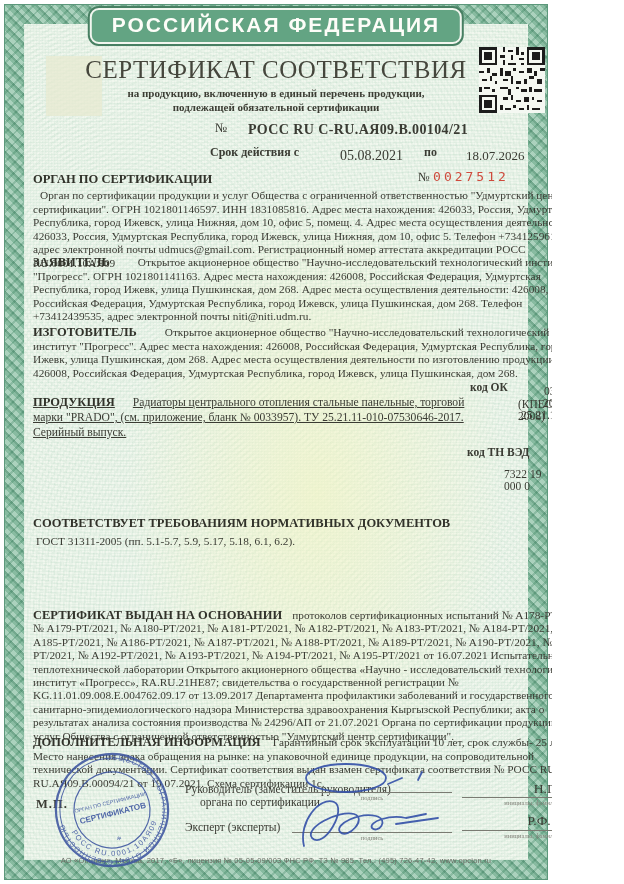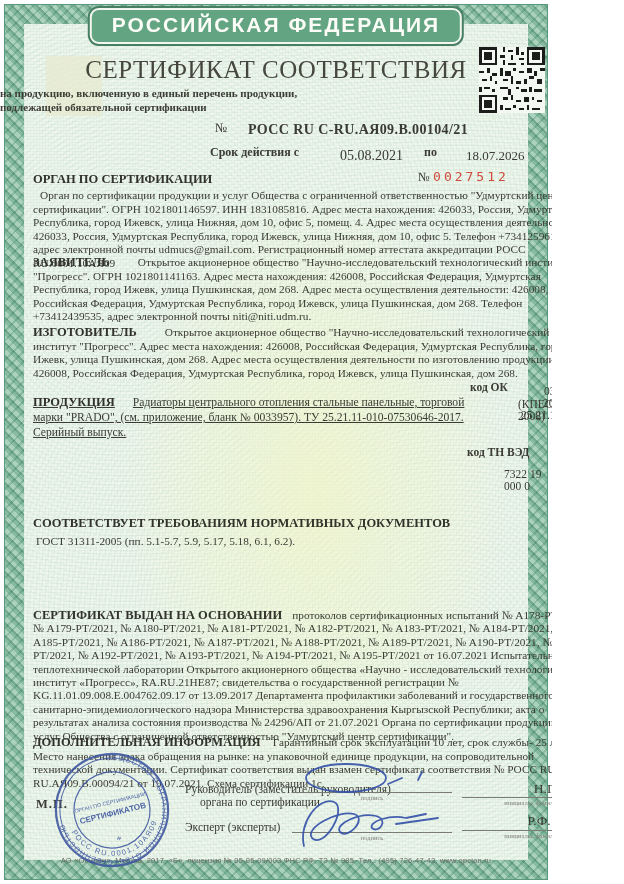--- a/index.html
+++ b/index.html
@@ -23,21 +23,21 @@
       #f1f7ee; }
   .banner { position:absolute; top:8px; left:50%; transform:translateX(-50%); z-index:5;
     background:#63a483; color:#fdfdf8; font-family:"Liberation Sans", sans-serif;
     font-weight:bold; font-size:21px; letter-spacing:2px; padding:3px 20px 5px;
     border:2px solid #f2f6ef; border-radius:9px; box-shadow:0 0 0 2px #477f62;
     white-space:nowrap; }
   .watermark { position:absolute; left:46px; top:56px; width:56px; height:60px;
     background:#e7ead0; opacity:.75; z-index:1; }
   .title { position:absolute; top:56px; left:0; width:100%; text-align:center;
     font-size:25px; letter-spacing:.5px; color:#45463c; z-index:2; }
-  .sub { position:absolute; left:0; width:100%; font-weight:bold;
+  .sub { position:absolute; left:0; width:100%; text-align:center; font-weight:bold;
     font-size:11px; color:#3c3d34; z-index:2; }
   .qr { position:absolute; left:479px; top:47px; width:66px; height:66px; z-index:2; }
   .numlbl { position:absolute; top:120px; left:215px; font-size:13px; z-index:2; }
   .numval { position:absolute; top:122px; left:248px; font-size:14px; letter-spacing:.4px; z-index:2;font-weight:bold; }
   .vallbl  { position:absolute; top:145px; left:210px; font-size:12px; font-weight:bold; z-index:2; }
   .valfrom { position:absolute; top:148px; left:340px; font-size:14px; z-index:2; }
   .valpo   { position:absolute; top:145px; left:424px; font-size:12px; font-weight:bold; z-index:2; }
   .valto   { position:absolute; top:148px; left:466px; font-size:13px; z-index:2; }
   .h1 { font-weight:bold; font-size:12.5px; color:#31322a; }
   .hin { font-weight:bold; font-size:12.5px; color:#31322a; padding-right:28px; }

